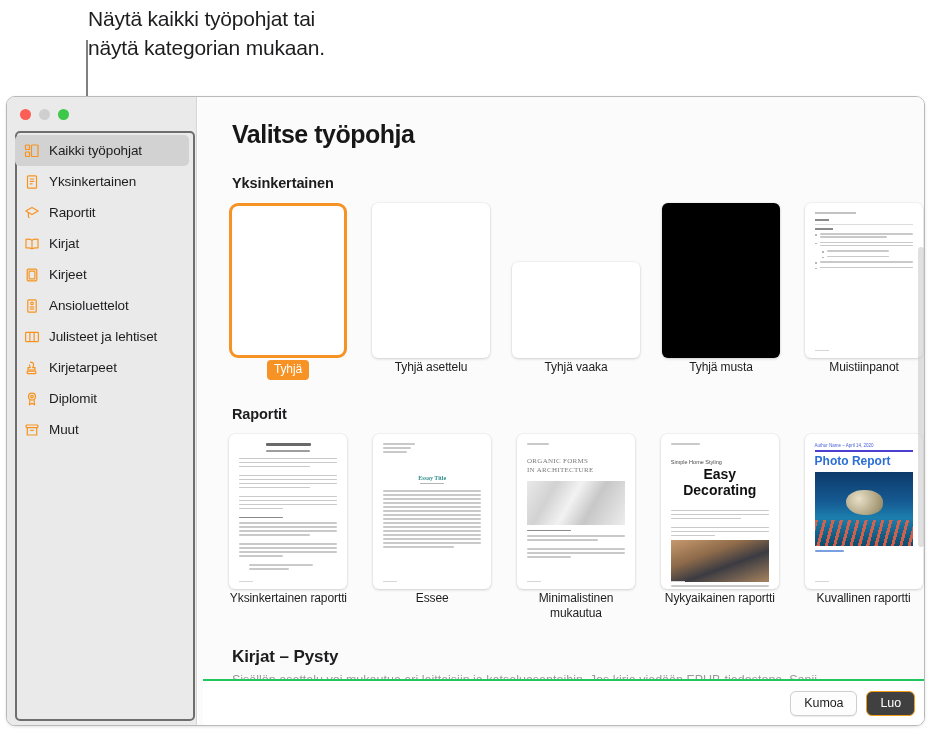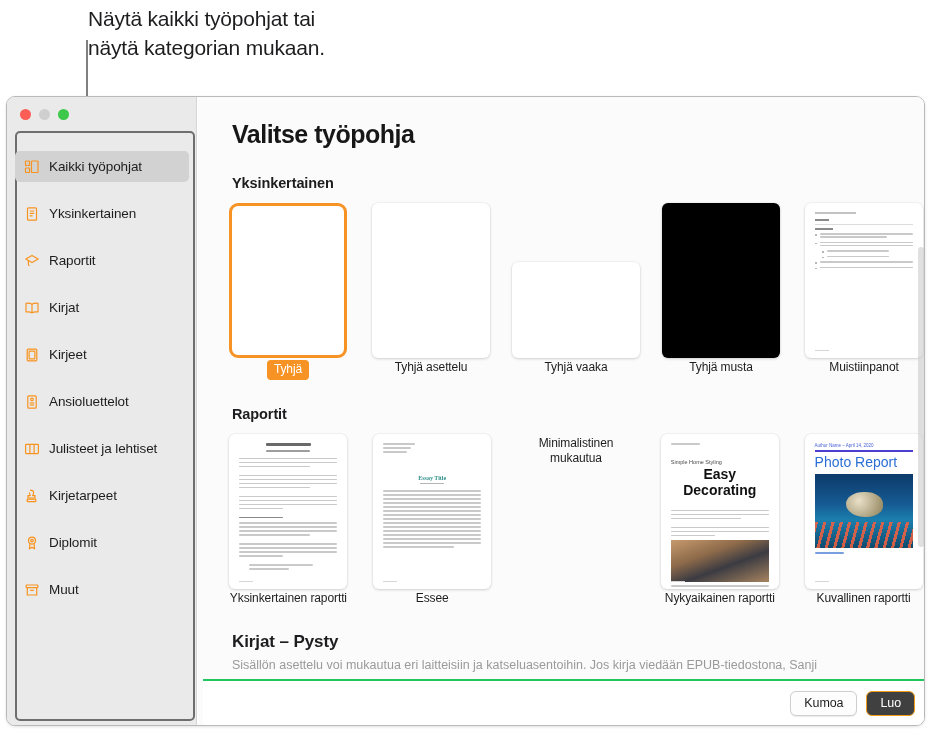--- a/index.html
+++ b/index.html
@@ -65,21 +65,21 @@
     width: 180px; height: 590px;
     border: 2px solid #6e6e6e;
     border-radius: 5px;
     pointer-events: none;
   }
 
   .nav { position: absolute; left: 0; top: 38px; width: 190px; }
   .nav-item {
     display: flex; align-items: center;
     height: 31px;
-    margin: 16px 8px;
+    margin: 0 8px;
     padding-left: 8px;
     border-radius: 5px;
     font-size: 13.5px;
     color: #1d1d1f;
     letter-spacing: -0.1px;
   }
   .nav-item.selected { background: #d2d2d2; }
   .nav-ico {
     width: 17px; height: 17px;
     margin-right: 9px;
@@ -198,21 +198,21 @@
 
   .mini-home .ht { font-size: 5.5px; color: #4a4a4a; margin-bottom: 1px; }
   .mini-home .hb { font-size: 14px; font-weight: bold; color: #111; margin-bottom: 12px; text-align: center; }
   .mini-home .img {
     height: 42px; margin: 4px 0 3px 0;
     background: linear-gradient(160deg,#c79a6e 0%,#8d6a4a 35%,#3b3b42 60%,#a8845f 100%);
   }
 
   .mini-photo .pt { font-size: 4.5px; color: #4a63d8; margin-bottom: 2px; }
   .mini-photo .rule { height: 2px; background: #4a3fd0; margin-bottom: 2px; }
-  .mini-photo .pb { font-size: 14px; font-weight: normal; color: #2b6fd6; margin-bottom: 4px; }
+  .mini-photo .pb { font-size: 12px; font-weight: bold; color: #2b6fd6; margin-bottom: 4px; }
   .mini-photo .img {
     height: 74px;
     background: linear-gradient(180deg,#0d3a6b 0%,#155a92 40%,#1c7fae 62%,#0e4a6e 100%);
     position: relative; overflow: hidden;
   }
   .mini-photo .img::after {
     content:""; position:absolute; left:0; right:0; bottom:0; height:26px;
     background: repeating-linear-gradient(105deg,#f2603f 0 3px,transparent 3px 8px);
     opacity:.85;
   }
@@ -559,20 +559,40 @@
                     <div class="ln l"></div>
                     <div class="ln m"></div>
                   <div class="pn"></div>
                 </div>
               </div>
             </div>
             <div class="cap">Essee</div>
           </div>
 
           <div class="cell">
+            <div class="thumb-wrap">
+              <div class="thumb portrait">
+                <div class="mini mini-arch">
+                  <div class="ln s" style="width:22%;margin-bottom:12px"></div>
+                  <div class="at">
+                    <div>ORGANIC FORMS</div>
+                    <div>IN ARCHITECTURE</div>
+                  </div>
+                  <div class="img"></div>
+                  <div class="ln s" style="background:#8a8a8a;margin-bottom:4px"></div>
+                  <div class="ln l"></div>
+                    <div class="ln m"></div>
+                  <div class="gap"></div>
+                  <div class="ln l"></div>
+                    <div class="ln l"></div>
+                    <div class="ln s"></div>
+                  <div class="pn"></div>
+                </div>
+              </div>
+            </div>
             <div class="cap">Minimalistinen mukautua</div>
           </div>
 
           <div class="cell">
             <div class="thumb-wrap">
               <div class="thumb portrait">
                 <div class="mini mini-home">
                   <div class="ln s" style="width:30%;margin-bottom:14px"></div>
                   <div class="ht">Simple Home Styling</div>
                   <div class="hb">Easy Decorating</div>

